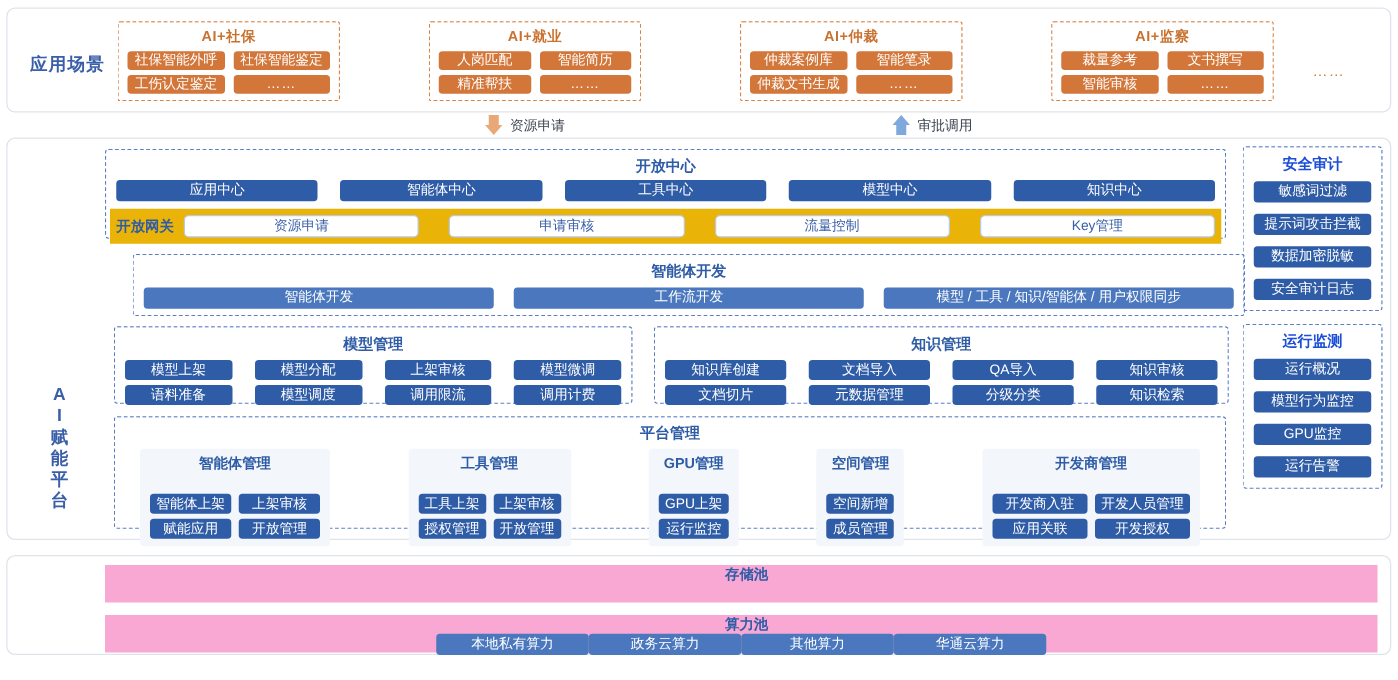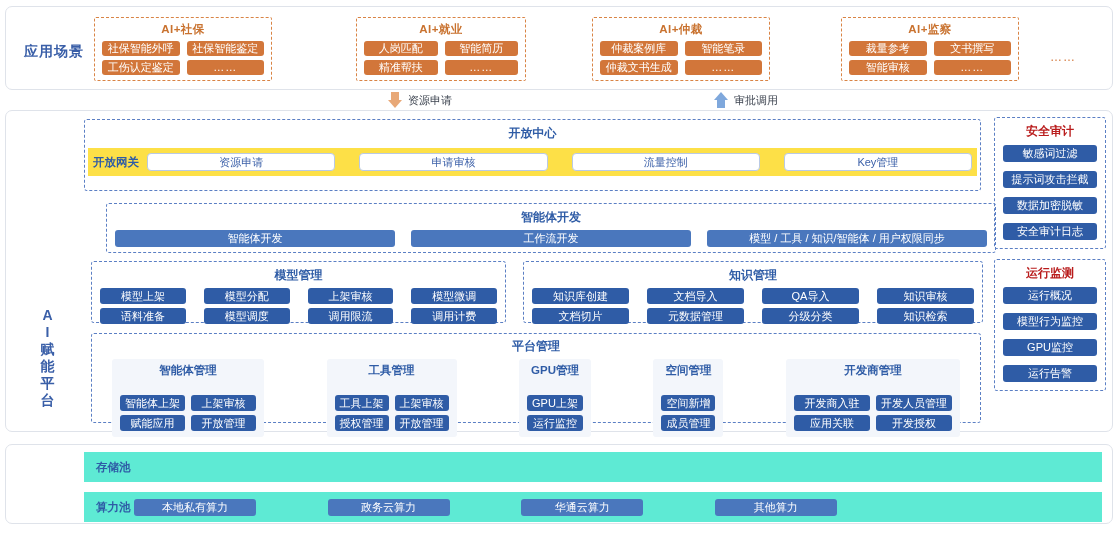--- a/index.html
+++ b/index.html
@@ -88,21 +88,21 @@
   }
 
   .panel { position: absolute; padding: 5px 8px 8px 8px; }
 
   
   #open-center { left: 78px; top: 8px; width: 897px; height: 72px; }
   #oc-btns { display: flex; gap: 18px; margin-top: 2px; }
   #oc-btns .btn { flex: 1; height: 17px; font-size: 11px; }
   #oc-gw {
     display: flex; align-items: center; gap: 8px;
-    background: #fde047; margin: 6px -5px 0 -5px; padding: 5px 5px;
+    background: #eab308; margin: 6px -5px 0 -5px; padding: 5px 5px;
   }
   #oc-gw .gw-label {
     color: #2f5ca6; font-weight: bold; font-size: 11.5px;
     white-space: nowrap;
   }
   #oc-gw .gw-items { display: flex; gap: 24px; flex: 1; }
   #oc-gw .btn-white { flex: 1; height: 18px; font-size: 11px; }
 
   
   #agent-dev { left: 85px; top: 92px; width: 890px; height: 50px; margin-left: 15px; }
@@ -130,32 +130,32 @@
     text-align: center; color: #2f5ca6;
     font-weight: bold; font-size: 11.5px; margin-bottom: 4px;
   }
   .pm-grid { display: grid; grid-template-columns: 1fr 1fr; gap: 4px 6px; margin-top: 17px; }
   .pm-grid .btn { height: 16px; padding: 0 5px; }
 
   
   #rail { position: absolute; left: 988px; top: 6px; width: 112px; }
   .rail-panel { padding: 5px 8px 8px 8px; margin-bottom: 10px; }
   .rail-panel .r-title {
-    text-align: center; color: #b91c1c;
+    text-align: center; color: #1d4ed8;
     font-weight: bold; font-size: 12px; margin-bottom: 5px;
   }
   .rail-panel .btn { height: 17px; margin-bottom: 9px; }
   .rail-panel .btn:last-child { margin-bottom: 0; }
 
   
   #infra-card { left: 5px; top: 444px; width: 1108px; height: 80px; }
   .infra-row {
     position: absolute; left: 84px; width: 1018px; height: 30px;
-    background: #5eead4;
-    display: flex; align-items: center; gap: 0;
+    background: #f9a8d4;
+    display: flex; align-items: center; gap: 0; flex-direction: column;
   }
   #infra-row-1 { top: 452px; }
   #infra-row-2 { top: 492px; }
   .infra-row .ir-label {
     width: 50px; color: #2f5ca6; font-weight: bold; font-size: 11.5px;
     padding-left: 12px; white-space: nowrap;
   }
   .infra-row .ir-items { display: flex; flex: 1; gap: 0; }
   .infra-row .ir-cell { flex: 1; display: flex; justify-content: flex-start; }
   .infra-row .btn { width: 122px; height: 17px; }
@@ -171,21 +171,21 @@
     <div class="scene dashed-orange" id="scene-0" style="left:88px;width:178px;">
       <div class="scene-title">AI+社保</div>
       <div class="scene-grid">
         <div class="btn btn-orange">社保智能外呼</div>
         <div class="btn btn-orange">社保智能鉴定</div>
         <div class="btn btn-orange">工伤认定鉴定</div>
         <div class="btn btn-orange ellipsis">……</div>
       </div>
     </div>
 
-    <div class="scene dashed-orange" id="scene-1" style="left:350px;width:170px;">
+    <div class="scene dashed-orange" id="scene-1" style="left:337px;width:170px;">
       <div class="scene-title">AI+就业</div>
       <div class="scene-grid">
         <div class="btn btn-orange">人岗匹配</div>
         <div class="btn btn-orange">智能简历</div>
         <div class="btn btn-orange">精准帮扶</div>
         <div class="btn btn-orange ellipsis">……</div>
       </div>
     </div>
 
     <div class="scene dashed-orange" id="scene-2" style="left:586px;width:178px;">
@@ -232,20 +232,27 @@
       <div>A</div>
         <div>I</div>
       <div>赋</div>
         <div>能</div>
       <div>平</div>
         <div>台</div>
     </div>
 
     <div class="panel dashed-blue" id="open-center">
       <div class="sect-title">开放中心</div>
+      <div id="oc-btns">
+        <div class="btn btn-blue">应用中心</div>
+        <div class="btn btn-blue">智能体中心</div>
+        <div class="btn btn-blue">工具中心</div>
+        <div class="btn btn-blue">模型中心</div>
+        <div class="btn btn-blue">知识中心</div>
+      </div>
       <div id="oc-gw">
         <div class="gw-label">开放网关</div>
         <div class="gw-items">
           <div class="btn btn-white">资源申请</div>
           <div class="btn btn-white">申请审核</div>
           <div class="btn btn-white">流量控制</div>
           <div class="btn btn-white">Key管理</div>
         </div>
       </div>
     </div>
@@ -369,22 +376,22 @@
   <div class="infra-row" id="infra-row-2">
     <div class="ir-label">算力池</div>
     <div class="ir-items">
       <div class="ir-cell">
           <div class="btn btn-blue-lite">本地私有算力</div>
         </div>
       <div class="ir-cell">
           <div class="btn btn-blue-lite">政务云算力</div>
         </div>
       <div class="ir-cell">
+          <div class="btn btn-blue-lite">其他算力</div>
+        </div>
+      <div class="ir-cell">
           <div class="btn btn-blue-lite">华通云算力</div>
         </div>
-      <div class="ir-cell">
-          <div class="btn btn-blue-lite">其他算力</div>
-        </div>
       <div class="ir-cell"></div>
     </div>
   </div>
 
 </div>
 
 </body></html>

